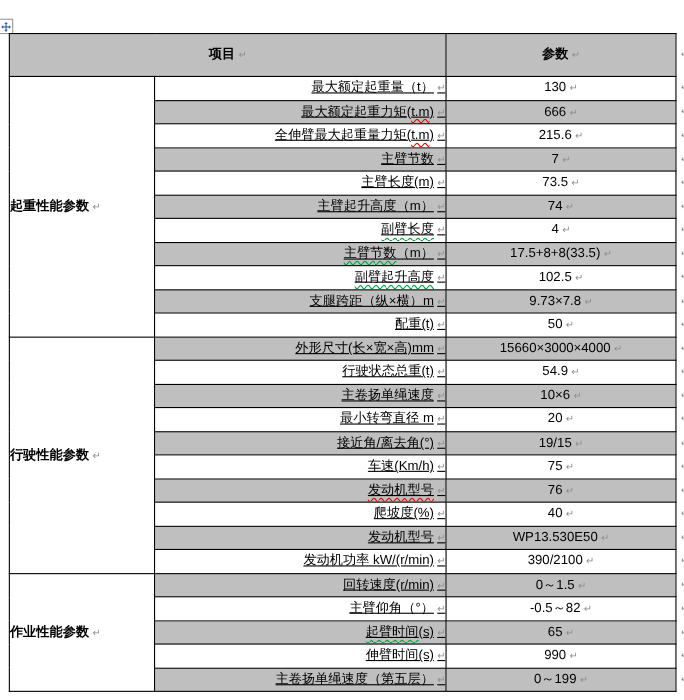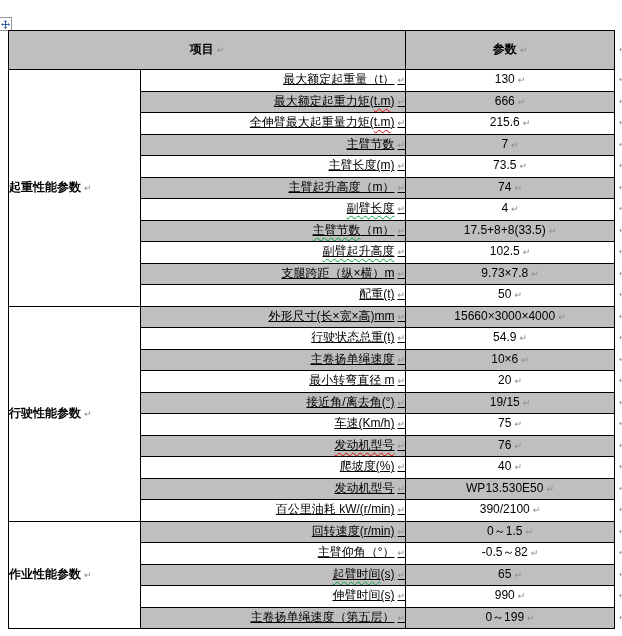--- a/index.html
+++ b/index.html
@@ -138,21 +138,21 @@
         </tr>
         <tr>
           <td class="item-cell"><span>爬坡度(%)</span><span class="pm">↵</span></td>
           <td class="value-cell"><span>40</span><span class="pm">↵</span></td>
         </tr>
         <tr class="shaded">
           <td class="item-cell"><span>发动机型号</span><span class="pm">↵</span></td>
           <td class="value-cell"><span>WP13.530E50</span><span class="pm">↵</span></td>
         </tr>
         <tr>
-          <td class="item-cell"><span>百公里油耗 kW/(r/min)</span><span class="pm">↵</span></td>
+          <td class="item-cell"><span>发动机功率 kW/(r/min)</span><span class="pm">↵</span></td>
           <td class="value-cell"><span>390/2100</span><span class="pm">↵</span></td>
         </tr>
         <tr class="shaded">
           <td rowspan="5" class="section-cell"><span>作业性能参数</span><span class="pm">↵</span></td>
           <td class="item-cell"><span>回转速度(r/min)</span><span class="pm">↵</span></td>
           <td class="value-cell"><span>0～1.5</span><span class="pm">↵</span></td>
         </tr>
         <tr>
           <td class="item-cell"><span>主臂仰角（°）</span><span class="pm">↵</span></td>
           <td class="value-cell"><span>-0.5～82</span><span class="pm">↵</span></td>

